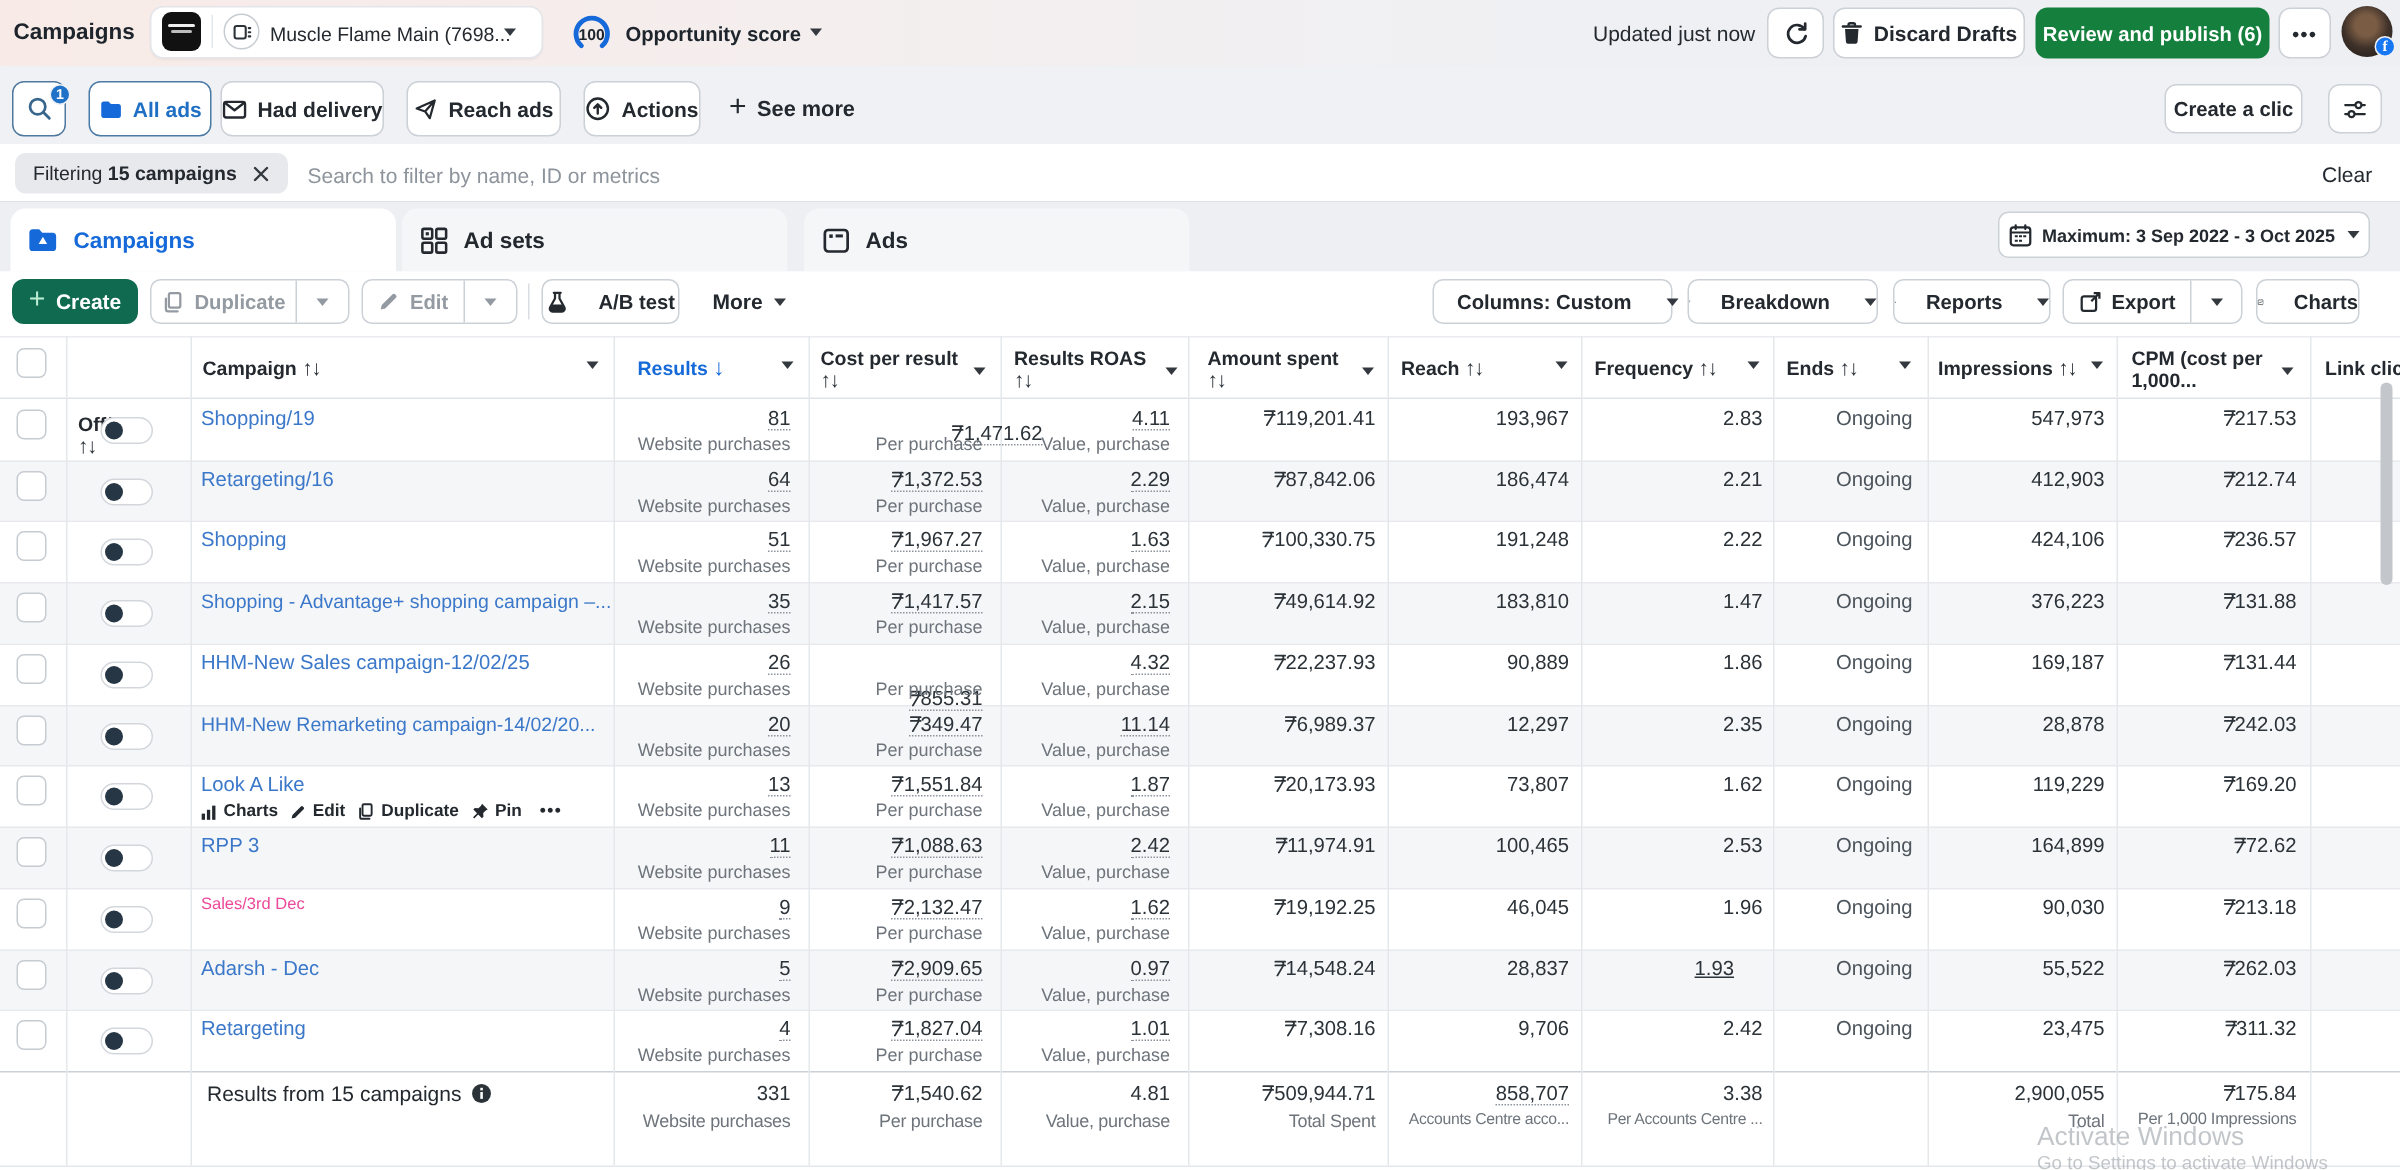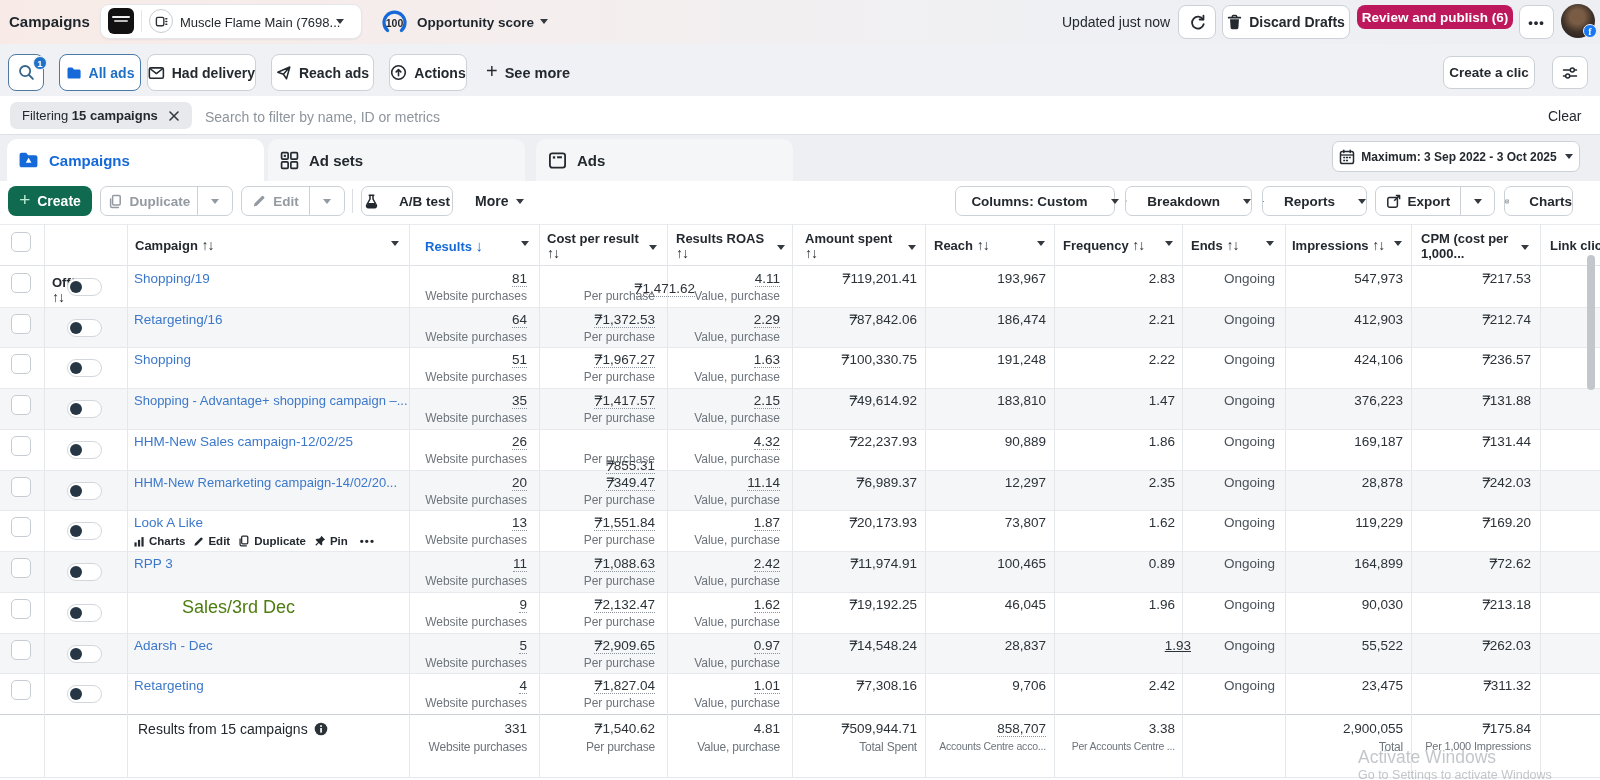--- a/index.html
+++ b/index.html
@@ -47,21 +47,21 @@
     </svg>
   </div>
 <div class="btn" style="left:1222px;top:5px;width:128px;height:34px;">
 <svg width="15" height="16" viewBox="0 0 14 15">
       <path d="M1.5 3.4 h11" stroke="#23292f" stroke-width="1.6" stroke-linecap="round"></path>
       <path d="M5 3 v-.6 a1 1 0 0 1 1-1 h2 a1 1 0 0 1 1 1 V3" fill="none" stroke="#23292f" stroke-width="1.5"></path>
       <path d="M2.8 5 l.55 8 a1.3 1.3 0 0 0 1.3 1.2 h4.7 a1.3 1.3 0 0 0 1.3-1.2 L11.2 5 z" fill="#23292f"></path>
     </svg>
 <span>Discard Drafts</span>
   </div>
-<div class="abs" style="left:1357px;top:5px;width:156px;height:24px;background:#be185d;border-radius:8px;display:flex;align-items:center;justify-content:center;font-size:13.5px;font-weight:600;color:#fff;white-space:nowrap;">Review and publish (6)</div>
+<div class="abs" style="left:1357px;top:5px;width:156px;height:34px;background:#15803d;border-radius:8px;display:flex;align-items:center;justify-content:center;font-size:13.5px;font-weight:600;color:#fff;white-space:nowrap;">Review and publish (6)</div>
 <div class="btn" style="left:1519px;top:5px;width:35px;height:34px;font-weight:700;letter-spacing:1px;font-size:13px;">•••</div>
 <div class="abs" style="left:1561px;top:4px;width:34px;height:34px;border-radius:50%;background:radial-gradient(circle at 48% 38%,#7a5c44 0 26%,#3e3129 55%,#1f1a16 100%);"></div>
 <div class="abs" style="left:1583px;top:24px;width:14px;height:14px;border-radius:50%;background:#1877f2;border:1.5px solid #f0f1f4;display:flex;align-items:center;justify-content:center;color:#fff;font-size:10px;font-weight:700;font-family:'Liberation Serif',serif;">f</div>
 <div class="abs" style="left:0;top:44px;width:1600px;height:52px;background:#eff1f5;"></div>
 <div class="btn" style="left:8px;top:54px;width:36px;height:37px;border-color:#50799f;">
 <svg width="17" height="17" viewBox="0 0 16 16">
       <circle cx="6.7" cy="6.7" r="4.8" fill="none" stroke="#39668c" stroke-width="1.7"></circle>
       <path d="M10.4 10.4 L14 14" stroke="#39668c" stroke-width="1.8" stroke-linecap="round"></path>
     </svg>
   </div>
@@ -480,31 +480,31 @@
 <div class="num" style="right:945px;top:556px;"><span class="dash"><svg class="rp" viewBox="0 0 10 14">
         <path d="M1 1.4 H9 M1 4.4 H9 M5.6 1.4 C8.3 1.6 8.3 4.2 5.6 4.4 M7.6 4.4 L2.6 12.8" fill="none" stroke="currentColor" stroke-width="1.4" stroke-linecap="round"></path>
       </svg>1,088.63</span></div>
 <div class="abs sub" style="right:945px;top:574px;">Per purchase</div>
 <div class="num" style="right:820px;top:556px;"><span class="dash">2.42</span></div>
 <div class="abs sub" style="right:820px;top:574px;">Value, purchase</div>
 <div class="num" style="right:683px;top:556px;"><svg class="rp" viewBox="0 0 10 14">
       <path d="M1 1.4 H9 M1 4.4 H9 M5.6 1.4 C8.3 1.6 8.3 4.2 5.6 4.4 M7.6 4.4 L2.6 12.8" fill="none" stroke="currentColor" stroke-width="1.4" stroke-linecap="round"></path>
     </svg>11,974.91</div>
 <div class="num" style="right:554px;top:556px;">100,465</div>
-<div class="num" style="right:425px;top:556px;">0.89</div>
+<div class="num" style="right:425px;top:556px;">2.53</div>
 <div class="num" style="right:325px;top:556px;"><span style="color:#4c545c;">Ongoing</span></div>
 <div class="num" style="right:197px;top:556px;">164,899</div>
 <div class="num" style="right:69px;top:556px;"><svg class="rp" viewBox="0 0 10 14">
       <path d="M1 1.4 H9 M1 4.4 H9 M5.6 1.4 C8.3 1.6 8.3 4.2 5.6 4.4 M7.6 4.4 L2.6 12.8" fill="none" stroke="currentColor" stroke-width="1.4" stroke-linecap="round"></path>
     </svg>72.62</div>
 <div class="abs" style="left:11px;top:599px;width:20px;height:20px;border:1.5px solid #c6ccd2;border-radius:5px;background:#fff;"></div>
 <div class="abs" style="left:67px;top:604px;width:35px;height:18px;border:1.5px solid #d3d7dc;border-radius:10px;background:#fff;">
 <div style="position:absolute;left:2px;top:1.5px;width:12px;height:12px;border-radius:50%;background:#263645;"></div>
   </div>
-<div class="abs" style="left:134px;top:597px;width:276px;overflow:hidden;white-space:nowrap;text-overflow:ellipsis;font-size:18px;color:#4d7c0f;margin-left:48px;">Sales/3rd Dec</div>
+<div class="abs" style="left:134px;top:597px;width:276px;overflow:hidden;white-space:nowrap;text-overflow:ellipsis;font-size:11px;color:#ec4899;">Sales/3rd Dec</div>
 <div class="num" style="right:1073px;top:597px;"><span class="dash">9</span></div>
 <div class="abs sub" style="right:1073px;top:615px;">Website purchases</div>
 <div class="num" style="right:945px;top:597px;"><span class="dash"><svg class="rp" viewBox="0 0 10 14">
         <path d="M1 1.4 H9 M1 4.4 H9 M5.6 1.4 C8.3 1.6 8.3 4.2 5.6 4.4 M7.6 4.4 L2.6 12.8" fill="none" stroke="currentColor" stroke-width="1.4" stroke-linecap="round"></path>
       </svg>2,132.47</span></div>
 <div class="abs sub" style="right:945px;top:615px;">Per purchase</div>
 <div class="num" style="right:820px;top:597px;"><span class="dash">1.62</span></div>
 <div class="abs sub" style="right:820px;top:615px;">Value, purchase</div>
 <div class="num" style="right:683px;top:597px;"><svg class="rp" viewBox="0 0 10 14">
       <path d="M1 1.4 H9 M1 4.4 H9 M5.6 1.4 C8.3 1.6 8.3 4.2 5.6 4.4 M7.6 4.4 L2.6 12.8" fill="none" stroke="currentColor" stroke-width="1.4" stroke-linecap="round"></path>
@@ -526,21 +526,21 @@
 <div class="num" style="right:945px;top:638px;"><span class="dash"><svg class="rp" viewBox="0 0 10 14">
         <path d="M1 1.4 H9 M1 4.4 H9 M5.6 1.4 C8.3 1.6 8.3 4.2 5.6 4.4 M7.6 4.4 L2.6 12.8" fill="none" stroke="currentColor" stroke-width="1.4" stroke-linecap="round"></path>
       </svg>2,909.65</span></div>
 <div class="abs sub" style="right:945px;top:656px;">Per purchase</div>
 <div class="num" style="right:820px;top:638px;"><span class="dash">0.97</span></div>
 <div class="abs sub" style="right:820px;top:656px;">Value, purchase</div>
 <div class="num" style="right:683px;top:638px;"><svg class="rp" viewBox="0 0 10 14">
       <path d="M1 1.4 H9 M1 4.4 H9 M5.6 1.4 C8.3 1.6 8.3 4.2 5.6 4.4 M7.6 4.4 L2.6 12.8" fill="none" stroke="currentColor" stroke-width="1.4" stroke-linecap="round"></path>
     </svg>14,548.24</div>
 <div class="num" style="right:554px;top:638px;">28,837</div>
-<div class="num" style="right:409px;top:638px;text-decoration:underline;">1.93</div>
+<div class="num" style="right:444px;top:638px;text-decoration:underline;">1.93</div>
 <div class="num" style="right:325px;top:638px;"><span style="color:#4c545c;">Ongoing</span></div>
 <div class="num" style="right:197px;top:638px;">55,522</div>
 <div class="num" style="right:69px;top:638px;"><svg class="rp" viewBox="0 0 10 14">
       <path d="M1 1.4 H9 M1 4.4 H9 M5.6 1.4 C8.3 1.6 8.3 4.2 5.6 4.4 M7.6 4.4 L2.6 12.8" fill="none" stroke="currentColor" stroke-width="1.4" stroke-linecap="round"></path>
     </svg>262.03</div>
 <div class="abs" style="left:11px;top:680px;width:20px;height:20px;border:1.5px solid #c6ccd2;border-radius:5px;background:#fff;"></div>
 <div class="abs" style="left:67px;top:685px;width:35px;height:18px;border:1.5px solid #d3d7dc;border-radius:10px;background:#fff;">
 <div style="position:absolute;left:2px;top:1.5px;width:12px;height:12px;border-radius:50%;background:#263645;"></div>
   </div>
 <div class="abs" style="left:134px;top:678px;width:276px;overflow:hidden;white-space:nowrap;text-overflow:ellipsis;font-size:13.5px;color:#3c78c9;">Retargeting</div>

